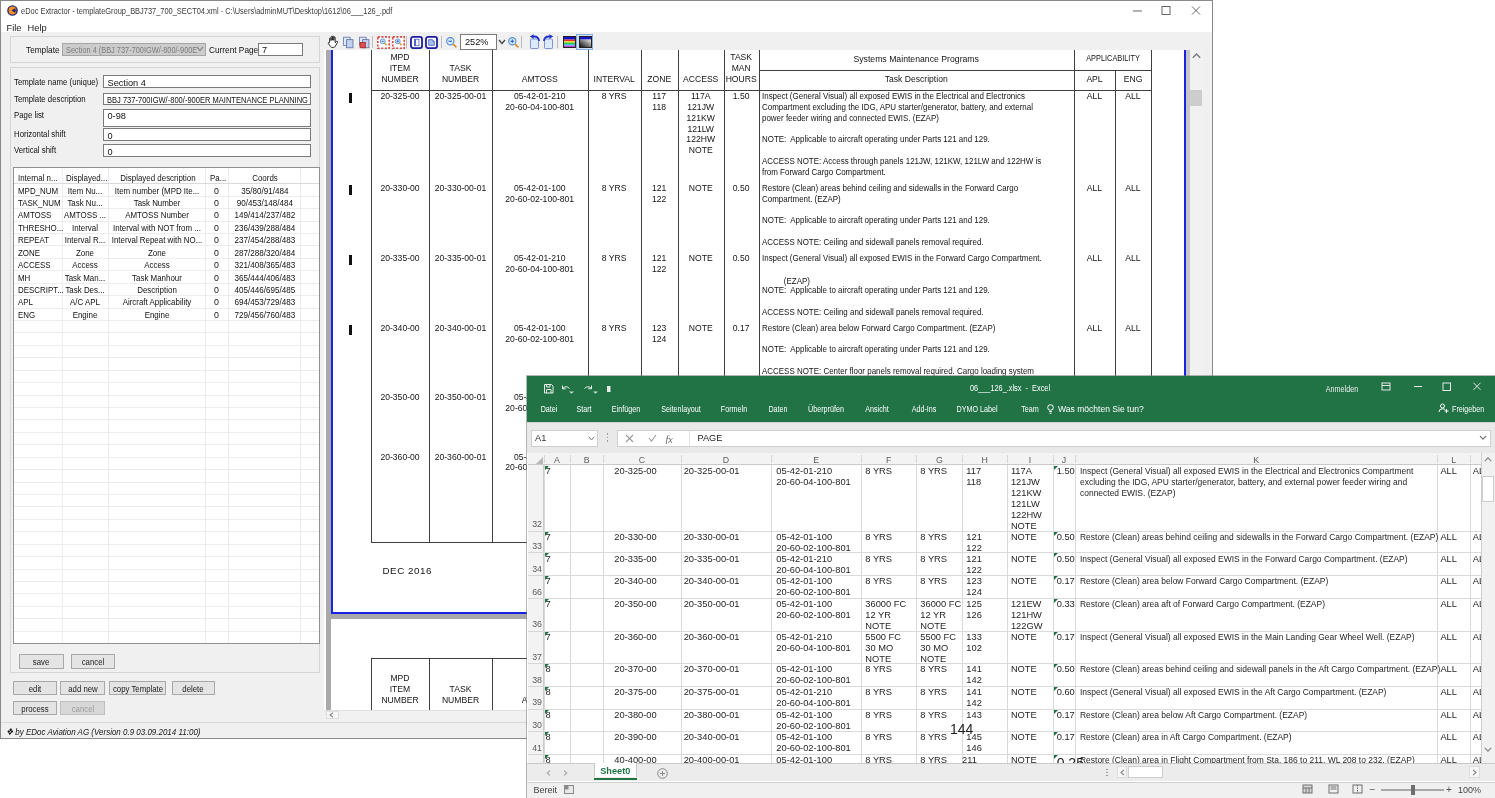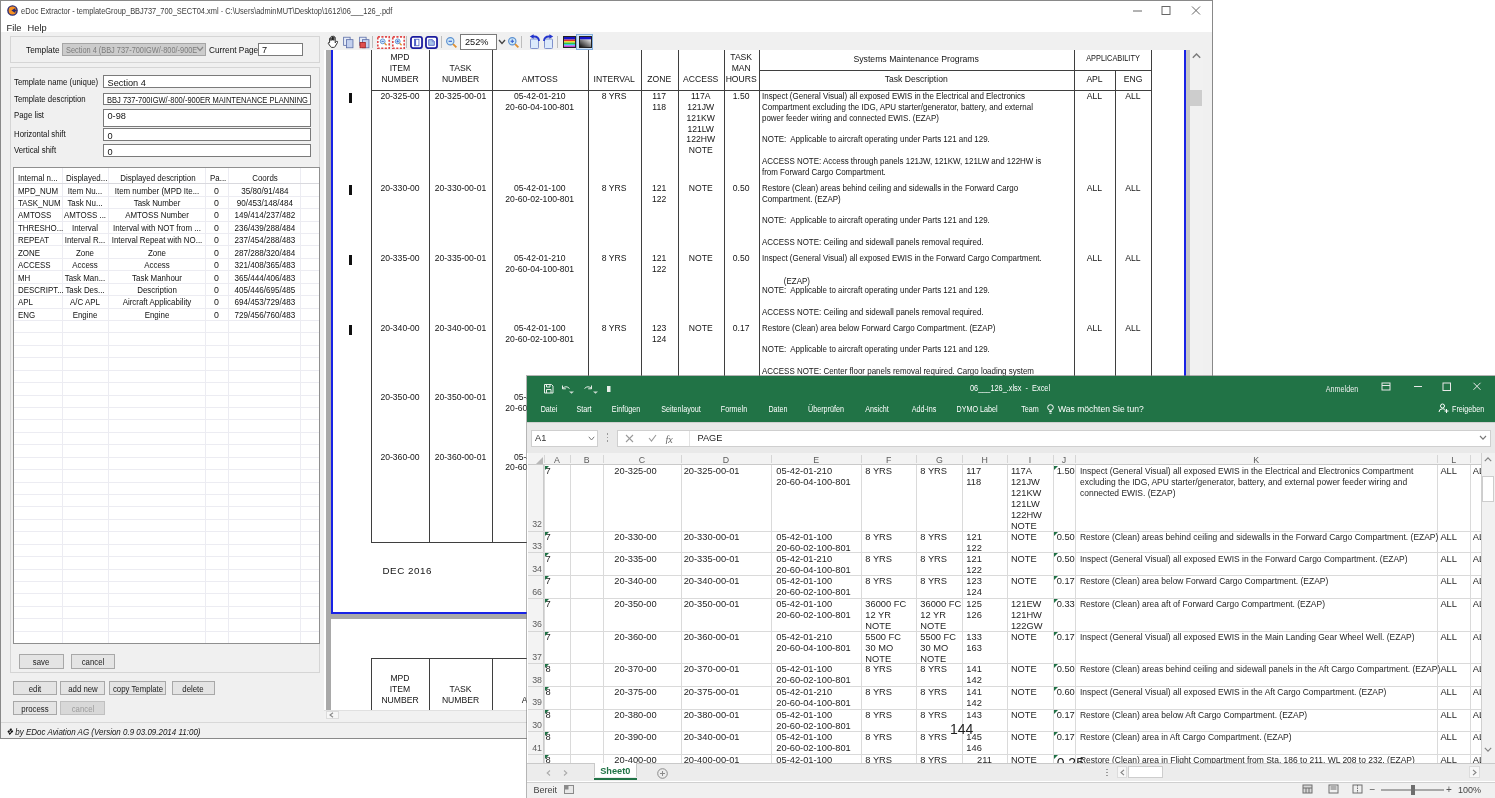--- a/index.html
+++ b/index.html
@@ -650,21 +650,21 @@
     <div class="t" style="top:256.20000000000005px;font-size:9.3px;color:#1f1f1f;white-space:nowrap;left:156.70000000000005px;">20-360-00-01</div>
     <div class="t" style="top:256.20000000000005px;font-size:9.3px;color:#1f1f1f;white-space:nowrap;left:249.29999999999995px;">05-42-01-210</div>
     <div class="t" style="top:267.1500000000001px;font-size:9.3px;color:#1f1f1f;white-space:nowrap;left:249.29999999999995px;">20-60-04-100-801</div>
     <div class="t" style="top:256.20000000000005px;font-size:9.3px;color:#1f1f1f;white-space:nowrap;left:338.29999999999995px;">5500 FC</div>
     <div class="t" style="top:267.1500000000001px;font-size:9.3px;color:#1f1f1f;white-space:nowrap;left:338.29999999999995px;">30 MO</div>
     <div class="t" style="top:278.1px;font-size:9.3px;color:#1f1f1f;white-space:nowrap;left:338.29999999999995px;">NOTE</div>
     <div class="t" style="top:256.20000000000005px;font-size:9.3px;color:#1f1f1f;white-space:nowrap;left:393.29999999999995px;">5500 FC</div>
     <div class="t" style="top:267.1500000000001px;font-size:9.3px;color:#1f1f1f;white-space:nowrap;left:393.29999999999995px;">30 MO</div>
     <div class="t" style="top:278.1px;font-size:9.3px;color:#1f1f1f;white-space:nowrap;left:393.29999999999995px;">NOTE</div>
     <div class="t" style="top:256.20000000000005px;font-size:9.3px;color:#1f1f1f;white-space:nowrap;left:439.29999999999995px;">133</div>
-    <div class="t" style="top:267.1500000000001px;font-size:9.3px;color:#1f1f1f;white-space:nowrap;left:439.29999999999995px;">163</div>
+    <div class="t" style="top:267.1500000000001px;font-size:9.3px;color:#1f1f1f;white-space:nowrap;left:439.29999999999995px;">102</div>
     <div class="t" style="top:256.20000000000005px;font-size:9.3px;color:#1f1f1f;white-space:nowrap;left:483.9px;">NOTE</div>
     <div class="t" style="top:256.20000000000005px;font-size:9.3px;color:#1f1f1f;white-space:nowrap;left:529.7px;">0.17</div>
     <div class="t" style="top:256.20000000000005px;font-size:9.3px;color:#1f1f1f;white-space:nowrap;left:553px;transform:scaleX(0.91);transform-origin:0 0;">Inspect (General Visual) all exposed EWIS in the Main Landing Gear Wheel Well. (EZAP)</div>
     <div class="t" style="top:256.20000000000005px;font-size:9.3px;color:#1f1f1f;white-space:nowrap;left:913.4000000000001px;">ALL</div>
     <div class="t" style="top:256.20000000000005px;font-size:9.3px;color:#1f1f1f;white-space:nowrap;left:945.8px;">ALL</div>
     <div style="left:17.5px;top:256.0px;width:0;height:0;border-right:4px solid transparent;border-top:4px solid #1e7145;"></div>
     <div style="left:526.9000000000001px;top:256.0px;width:0;height:0;border-right:4px solid transparent;border-top:4px solid #1e7145;"></div>
     <div class="t" style="top:288.9000000000001px;font-size:9.3px;color:#1f1f1f;white-space:nowrap;left:18.5px;">8</div>
     <div class="t" style="top:288.9000000000001px;font-size:9.3px;color:#1f1f1f;white-space:nowrap;left:87.29999999999995px;">20-370-00</div>
     <div class="t" style="top:288.9000000000001px;font-size:9.3px;color:#1f1f1f;white-space:nowrap;left:156.70000000000005px;">20-370-00-01</div>
@@ -723,26 +723,26 @@
     <div class="t" style="top:356.9000000000001px;font-size:9.3px;color:#1f1f1f;white-space:nowrap;left:439.29999999999995px;">145</div>
     <div class="t" style="top:367.85000000000014px;font-size:9.3px;color:#1f1f1f;white-space:nowrap;left:439.29999999999995px;">146</div>
     <div class="t" style="top:356.9000000000001px;font-size:9.3px;color:#1f1f1f;white-space:nowrap;left:483.9px;">NOTE</div>
     <div class="t" style="top:356.9000000000001px;font-size:9.3px;color:#1f1f1f;white-space:nowrap;left:529.7px;">0.17</div>
     <div class="t" style="top:356.9000000000001px;font-size:9.3px;color:#1f1f1f;white-space:nowrap;left:553px;transform:scaleX(0.91);transform-origin:0 0;">Restore (Clean) area in Aft Cargo Compartment. (EZAP)</div>
     <div class="t" style="top:356.9000000000001px;font-size:9.3px;color:#1f1f1f;white-space:nowrap;left:913.4000000000001px;">ALL</div>
     <div class="t" style="top:356.9000000000001px;font-size:9.3px;color:#1f1f1f;white-space:nowrap;left:945.8px;">ALL</div>
     <div style="left:17.5px;top:356.70000000000005px;width:0;height:0;border-right:4px solid transparent;border-top:4px solid #1e7145;"></div>
     <div style="left:526.9000000000001px;top:356.70000000000005px;width:0;height:0;border-right:4px solid transparent;border-top:4px solid #1e7145;"></div>
     <div class="t" style="top:379.5px;font-size:9.3px;color:#1f1f1f;white-space:nowrap;left:18.5px;">8</div>
-    <div class="t" style="top:379.5px;font-size:9.3px;color:#1f1f1f;white-space:nowrap;left:87.29999999999995px;">20-400-00</div>
+    <div class="t" style="top:379.5px;font-size:9.3px;color:#1f1f1f;white-space:nowrap;left:87.29999999999995px;">40-400-00</div>
     <div class="t" style="top:379.5px;font-size:9.3px;color:#1f1f1f;white-space:nowrap;left:156.70000000000005px;">20-400-00-01</div>
     <div class="t" style="top:379.5px;font-size:9.3px;color:#1f1f1f;white-space:nowrap;left:249.29999999999995px;">05-42-01-100</div>
     <div class="t" style="top:379.5px;font-size:9.3px;color:#1f1f1f;white-space:nowrap;left:338.29999999999995px;">8 YRS</div>
     <div class="t" style="top:379.5px;font-size:9.3px;color:#1f1f1f;white-space:nowrap;left:393.29999999999995px;">8 YRS</div>
-    <div class="t" style="top:379.5px;font-size:9.3px;color:#1f1f1f;white-space:nowrap;left:450px;text-decoration:underline;">211</div>
+    <div class="t" style="top:379.5px;font-size:9.3px;color:#1f1f1f;white-space:nowrap;left:435px;text-decoration:underline;">211</div>
     <div class="t" style="top:379.5px;font-size:9.3px;color:#1f1f1f;white-space:nowrap;left:483.9px;">NOTE</div>
     <div class="t" style="top:379.5px;font-size:14px;color:#1f1f1f;white-space:nowrap;left:529.7px;">0.25</div>
     <div class="t" style="top:379.5px;font-size:9.3px;color:#1f1f1f;white-space:nowrap;left:553px;transform:scaleX(0.91);transform-origin:0 0;">Restore (Clean) area in Flight Compartment from Sta. 186 to 211, WL 208 to 232. (EZAP)</div>
     <div class="t" style="top:379.5px;font-size:9.3px;color:#1f1f1f;white-space:nowrap;left:913.4000000000001px;">ALL</div>
     <div class="t" style="top:379.5px;font-size:9.3px;color:#1f1f1f;white-space:nowrap;left:945.8px;">ALL</div>
     <div style="left:17.5px;top:379.29999999999995px;width:0;height:0;border-right:4px solid transparent;border-top:4px solid #1e7145;"></div>
     <div style="left:526.9000000000001px;top:379.29999999999995px;width:0;height:0;border-right:4px solid transparent;border-top:4px solid #1e7145;"></div>
     <div style="left:953.5px;top:77.5px;width:14.5px;height:310.20000000000005px;background:#f1f1f1;border-left:1px solid #d0d0d0;"></div>
     <svg style="position:absolute;left:957px;top:81.5px" width="8" height="5" viewBox="0 0 8 5">
       <path d="M0.8 4.2 L4 0.8 L7.2 4.2" fill="none" stroke="#808080" stroke-width="1.1"></path>

